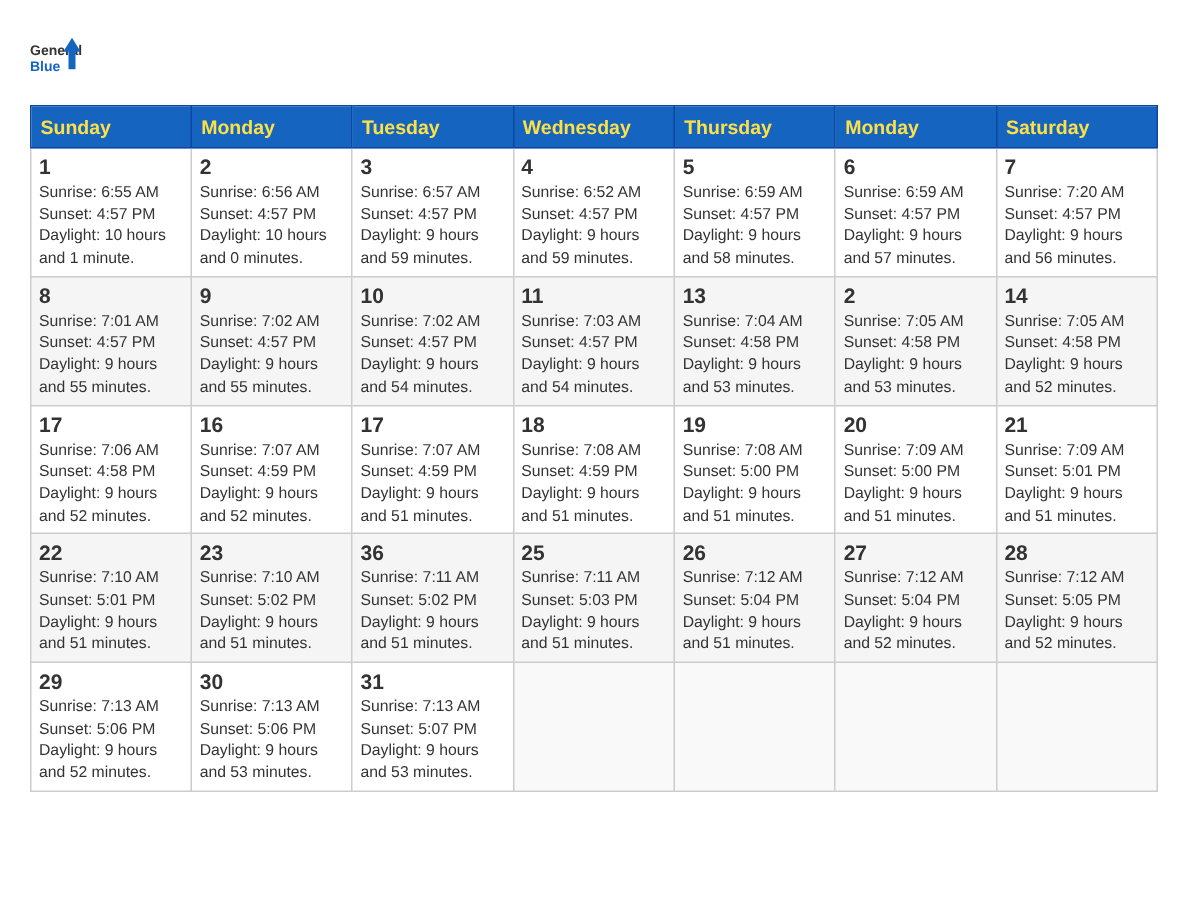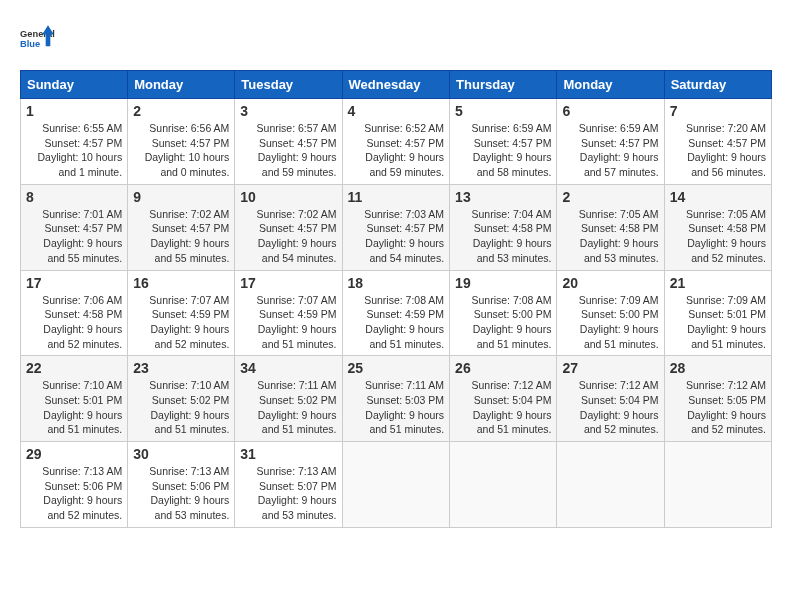--- a/index.html
+++ b/index.html
@@ -24,21 +24,21 @@
     .title-area { text-align: right; }
     .month-title { font-size: 36px; font-weight: bold; color: #333; }
     .location-title { font-size: 18px; color: #555; }
     .calendar {
       width: 100%;
       border-collapse: collapse;
       font-size: 11px;
     }
     .calendar th {
       background: #1565c0;
-      color: #ffffff;
+      color: #fde047;
       text-align: left;
       padding: 6px 6px;
       font-size: 13px;
       font-weight: bold;
       border: 1px solid #0d47a1;
     }
     .calendar td {
       border: 1px solid #ccc;
       vertical-align: top;
       padding: 4px 5px;
@@ -49,21 +49,20 @@
       font-size: 14px;
       font-weight: bold;
       color: #333;
       display: block;
       margin-bottom: 2px;
     }
     .day-info {
       font-size: 10.5px;
       color: #333;
       line-height: 1.4;
-      text-align: right;
     }
     .empty-cell { background: #f9f9f9; }
     .row-alt { background: #f5f5f5; }
     .row-white { background: #fff; }
   </style>
 </head>
 <body>
 
 <div class="header-area">
   <div class="logo">
@@ -185,21 +184,21 @@
       <tr class="row-alt">
         <td>
           <span class="day-number">22</span>
           <div class="day-info"><span>Sunrise: 7:10 AM</span><br><span>Sunset: 5:01 PM</span><br><span>Daylight: 9 hours</span><br><span>and 51 minutes.</span></div>
         </td>
         <td>
           <span class="day-number">23</span>
           <div class="day-info"><span>Sunrise: 7:10 AM</span><br><span>Sunset: 5:02 PM</span><br><span>Daylight: 9 hours</span><br><span>and 51 minutes.</span></div>
         </td>
         <td>
-          <span class="day-number">34</span>
+          <span class="day-number">36</span>
           <div class="day-info"><span>Sunrise: 7:11 AM</span><br><span>Sunset: 5:02 PM</span><br><span>Daylight: 9 hours</span><br><span>and 51 minutes.</span></div>
         </td>
         <td>
           <span class="day-number">25</span>
           <div class="day-info"><span>Sunrise: 7:11 AM</span><br><span>Sunset: 5:03 PM</span><br><span>Daylight: 9 hours</span><br><span>and 51 minutes.</span></div>
         </td>
         <td>
           <span class="day-number">26</span>
           <div class="day-info"><span>Sunrise: 7:12 AM</span><br><span>Sunset: 5:04 PM</span><br><span>Daylight: 9 hours</span><br><span>and 51 minutes.</span></div>
         </td>

